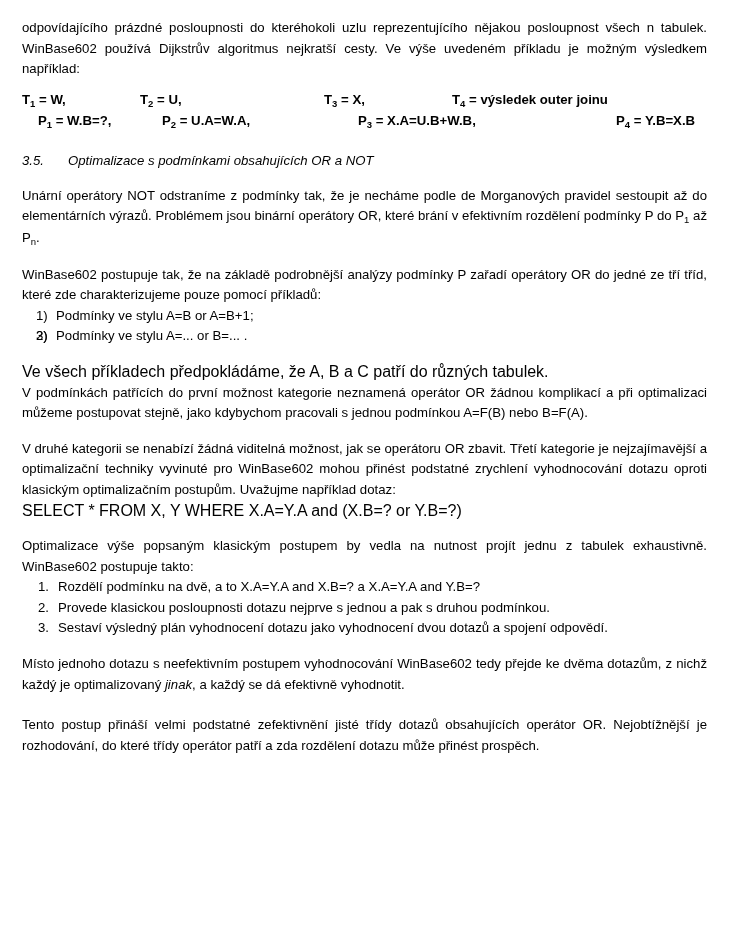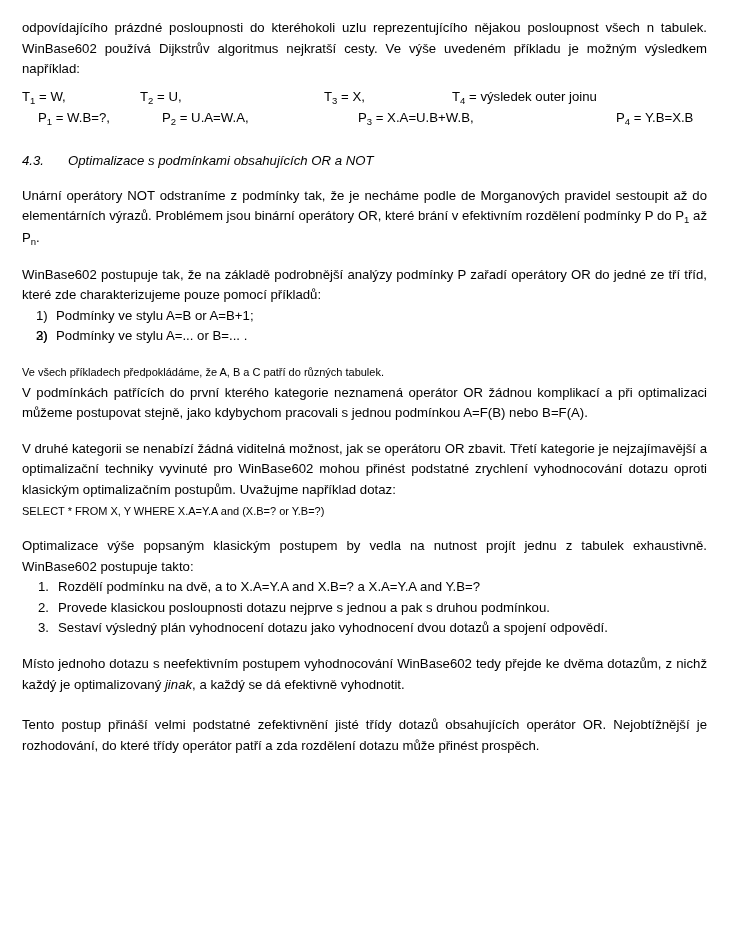--- a/index.html
+++ b/index.html
@@ -27,25 +27,26 @@
     text-align: justify;
     margin: 0;
   }
   .gap-sm { height: 9px; }
   .gap-md { height: 15px; }
   .gap-lg { height: 20px; }
 
   
   .formula-row {
     font-size: 13.2px;
-    line-height: 16px;
+    line-height: 21px;
     display: block;
     position: relative;
     height: 21px;
     white-space: nowrap;
+    font-weight: bold;
   }
   .formula-row span.c {
     position: absolute;
     top: 0;
   }
   sub {
     font-size: 9.5px;
     vertical-align: baseline;
     position: relative;
     top: 3px;
@@ -94,21 +95,21 @@
     position: relative;
     text-align: justify;
   }
   .numlist2 li .mk {
     position: absolute;
     left: 16px;
     top: 0;
   }
 
   .mono-line {
-    font-size: 11px;
+    font-size: 16px;
     line-height: 20.6px;
     white-space: nowrap;
   }
   .ital { font-style: italic; }
 </style>
 </head>
 <body>
 
 <div class="page">
 
@@ -126,41 +127,41 @@
   <div class="formula-row">
     <span class="c" style="left:16px;">P<sub>1</sub> = W.B=?,</span>
     <span class="c" style="left:140px;">P<sub>2</sub> = U.A=W.A,</span>
     <span class="c" style="left:288px;margin-left:48px;">P<sub>3</sub> = X.A=U.B+W.B,</span>
     <span class="c" style="left:594px;">P<sub>4</sub> = Y.B=X.B</span>
   </div>
 
   <div class="gap-lg"></div>
 
   <div class="section-head">
-    <span class="num">4.3.</span><span>Optimalizace s podmínkami obsahujících OR a NOT</span>
+    <span class="num">3.5.</span><span>Optimalizace s podmínkami obsahujících OR a NOT</span>
   </div>
 
   <div class="gap-md"></div>
 
   <p class="para"><span>Unární operátory NOT odstraníme z podmínky tak, že je necháme podle de Morganových pravidel sestoupit až do elementárních výrazů. Problémem jsou binární operátory OR, které brání v efektivním rozdělení podmínky P do P</span><sub>1</sub><span> až P</span><sub>n</sub><span>.</span></p>
 
   <div class="gap-md"></div>
 
   <p class="para">WinBase602 postupuje tak, že na základě podrobnější analýzy podmínky P zařadí operátory OR do jedné ze tří tříd, které zde charakterizujeme pouze pomocí příkladů:</p>
 
   <ul class="numlist">
     <li><span class="mk">1)</span><span>Podmínky ve stylu A=B or A=B+1;</span></li>
     <li><span class="mk">2)</span></li>
     <li><span class="mk">3)</span><span>Podmínky ve stylu A=... or B=... .</span></li>
   </ul>
 
   <div class="gap-md"></div>
 
   <div class="mono-line">Ve všech příkladech předpokládáme, že A, B a C patří do různých tabulek.</div>
-  <p class="para">V podmínkách patřících do první kterého kategorie neznamená operátor OR žádnou komplikací a při optimalizaci můžeme postupovat stejně, jako kdybychom pracovali s jednou podmínkou A=F(B) nebo B=F(A).</p>
+  <p class="para">V podmínkách patřících do první možnost kategorie neznamená operátor OR žádnou komplikací a při optimalizaci můžeme postupovat stejně, jako kdybychom pracovali s jednou podmínkou A=F(B) nebo B=F(A).</p>
 
   <div class="gap-md"></div>
 
   <p class="para">V druhé kategorii se nenabízí žádná viditelná možnost, jak se operátoru OR zbavit. Třetí kategorie je nejzajímavější a optimalizační techniky vyvinuté pro WinBase602 mohou přinést podstatné zrychlení vyhodnocování dotazu oproti klasickým optimalizačním postupům. Uvažujme například dotaz:</p>
   <div class="mono-line">SELECT * FROM X, Y WHERE X.A=Y.A and (X.B=? or Y.B=?)</div>
 
   <div class="gap-md"></div>
 
   <p class="para">Optimalizace výše popsaným klasickým postupem by vedla na nutnost projít jednu z tabulek exhaustivně. WinBase602 postupuje takto:</p>
 

